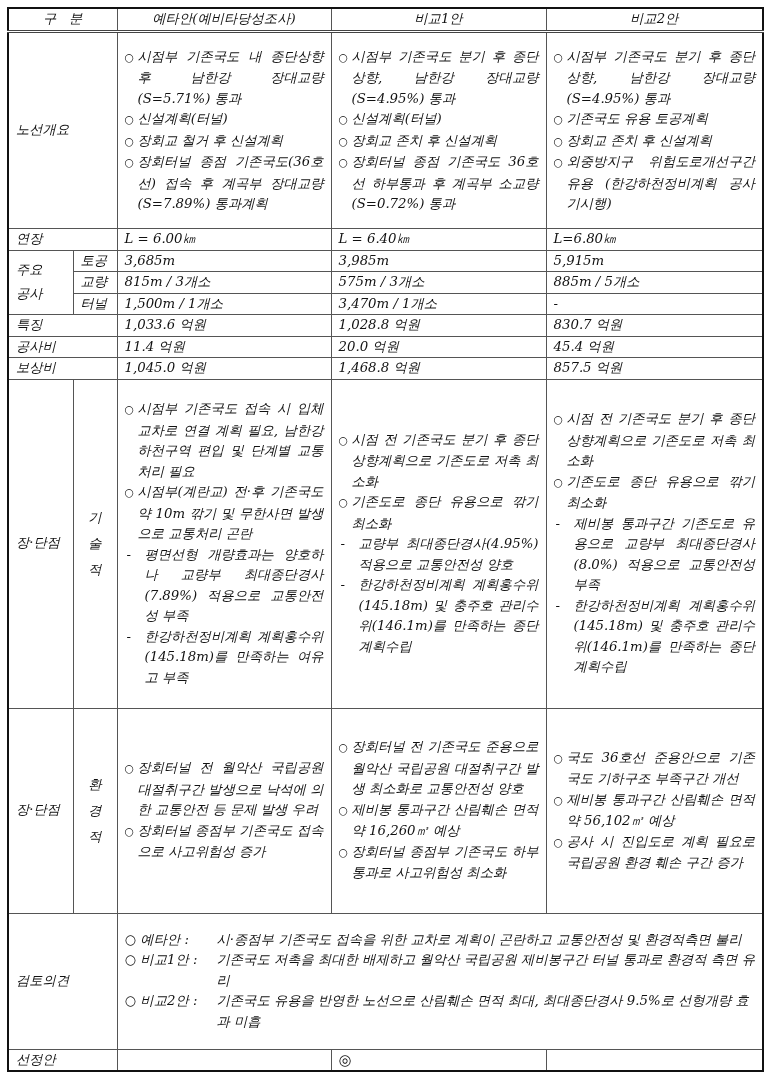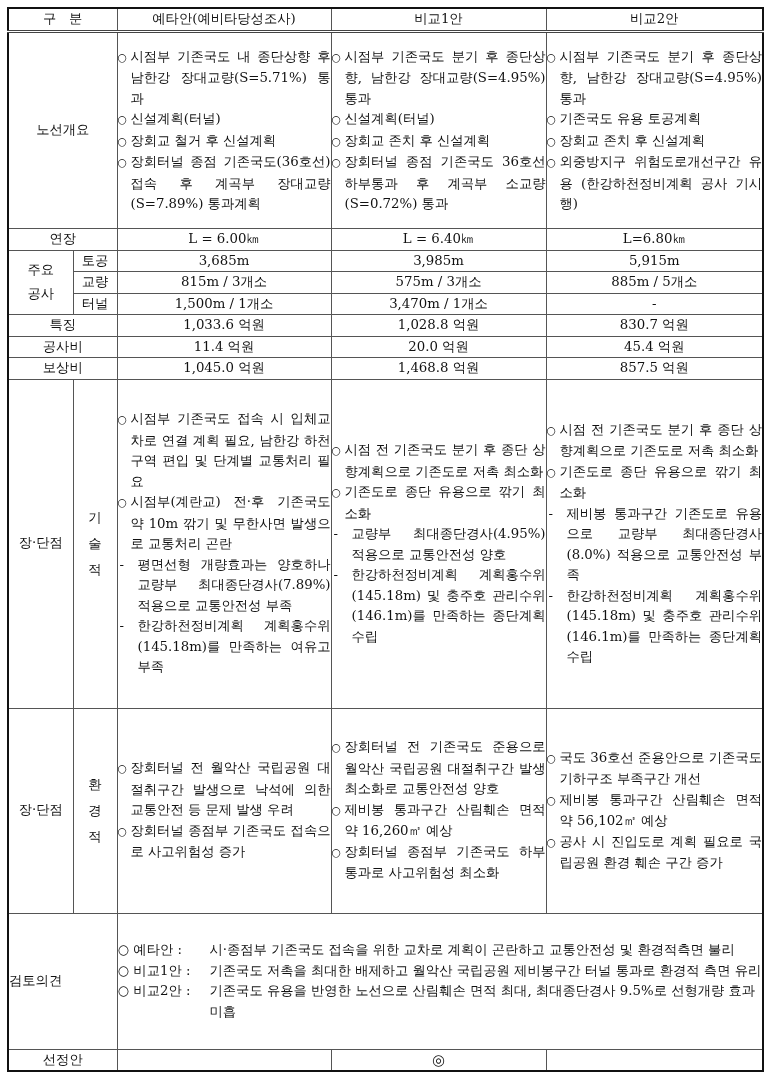--- a/index.html
+++ b/index.html
@@ -1,22 +1,22 @@
 <!DOCTYPE html>
 <html><head>
 <meta charset="utf-8">
 <style>
   html, body { margin:0; padding:0; background:#ffffff; }
   body { width:766px; height:1086px; position:relative; overflow:hidden;
          font-family: "DejaVu Serif", "Liberation Serif", serif; color:#111; }
   table.cmp { position:absolute; left:7px; top:7px; width:755px; border-collapse:collapse;
               table-layout:fixed; border:2px solid #111; font-size:13.3px; line-height:20.5px; }
-  table.cmp td, table.cmp th { border:1px solid #555; padding:0 0; vertical-align:middle; font-weight:normal; }
+  table.cmp td, table.cmp th { border:1px solid #555; padding:0 7px; vertical-align:middle; font-weight:normal;font-style:italic; }
   table.cmp th { text-align:center; height:21px; border-bottom:3px double #444; }
-  .c { text-align:center; }
+  .c { }
   .item { display:block; padding-left:13px; text-indent:-13px; text-align:justify; }
   .sub  { display:block; padding-left:20px; text-indent:-18px; text-align:justify; }
   .bullet { display:inline-block; width:13px; text-indent:0; font-size:11px; }
   .dash { display:inline-block; width:18px; text-indent:0; }
   .vtext { text-align:center; line-height:26px; }
   td.top { vertical-align:top; padding-top:1px; padding-bottom:2px; }
   .row-s td { height:20px; }
   .opinion { display:block; padding-left:92px; text-indent:-92px; }
   .op-label { display:inline-block; width:92px; text-indent:0; white-space:nowrap; }
   .mark { font-size:15px; }

